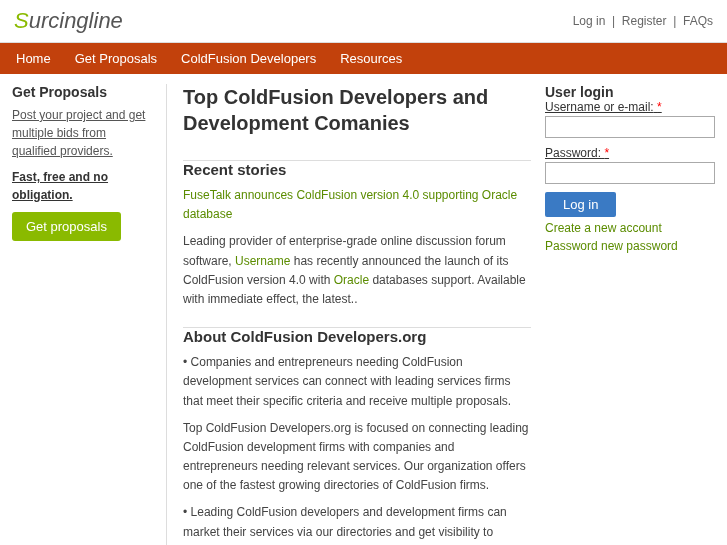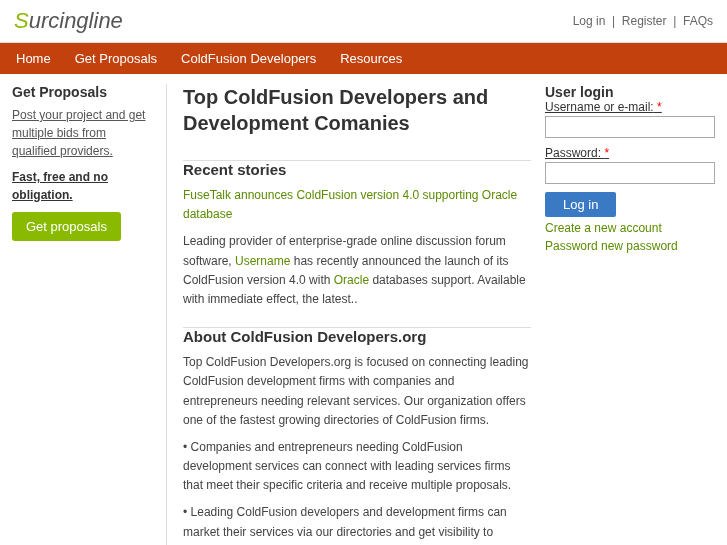--- a/index.html
+++ b/index.html
@@ -86,22 +86,22 @@
       <p>
         <a>FuseTalk announces ColdFusion version 4.0 supporting Oracle database</a>
       </p>
       <p>
         <span>Leading provider of enterprise-grade online discussion forum software, </span><a>Username</a><span> has recently announced the launch of its ColdFusion version 4.0 with </span><a>Oracle</a><span> databases support. Available with immediate effect, the latest..</span>
       </p>
     </div>
 
     <div class="section">
       <h2>About ColdFusion Developers.org</h2>
+      <p>• Companies and entrepreneurs needing ColdFusion development services can connect with leading services firms that meet their specific criteria and receive multiple proposals.</p>
       <p>Top ColdFusion Developers.org is focused on connecting leading ColdFusion development firms with companies and entrepreneurs needing relevant services. Our organization offers one of the fastest growing directories of ColdFusion firms.</p>
-      <p>• Companies and entrepreneurs needing ColdFusion development services can connect with leading services firms that meet their specific criteria and receive multiple proposals.</p>
       <p>• Leading ColdFusion developers and development firms can market their services via our directories and get visibility to thousands of visitors on Top ColdFusion Developers.org and our partners.</p>
 
     </div>
   </div>
 
   <div id="right-sidebar">
     <h3>User login</h3>
     <label class="form-label">
       <span>Username or e-mail:</span> <span class="required">*</span>
     </label>

